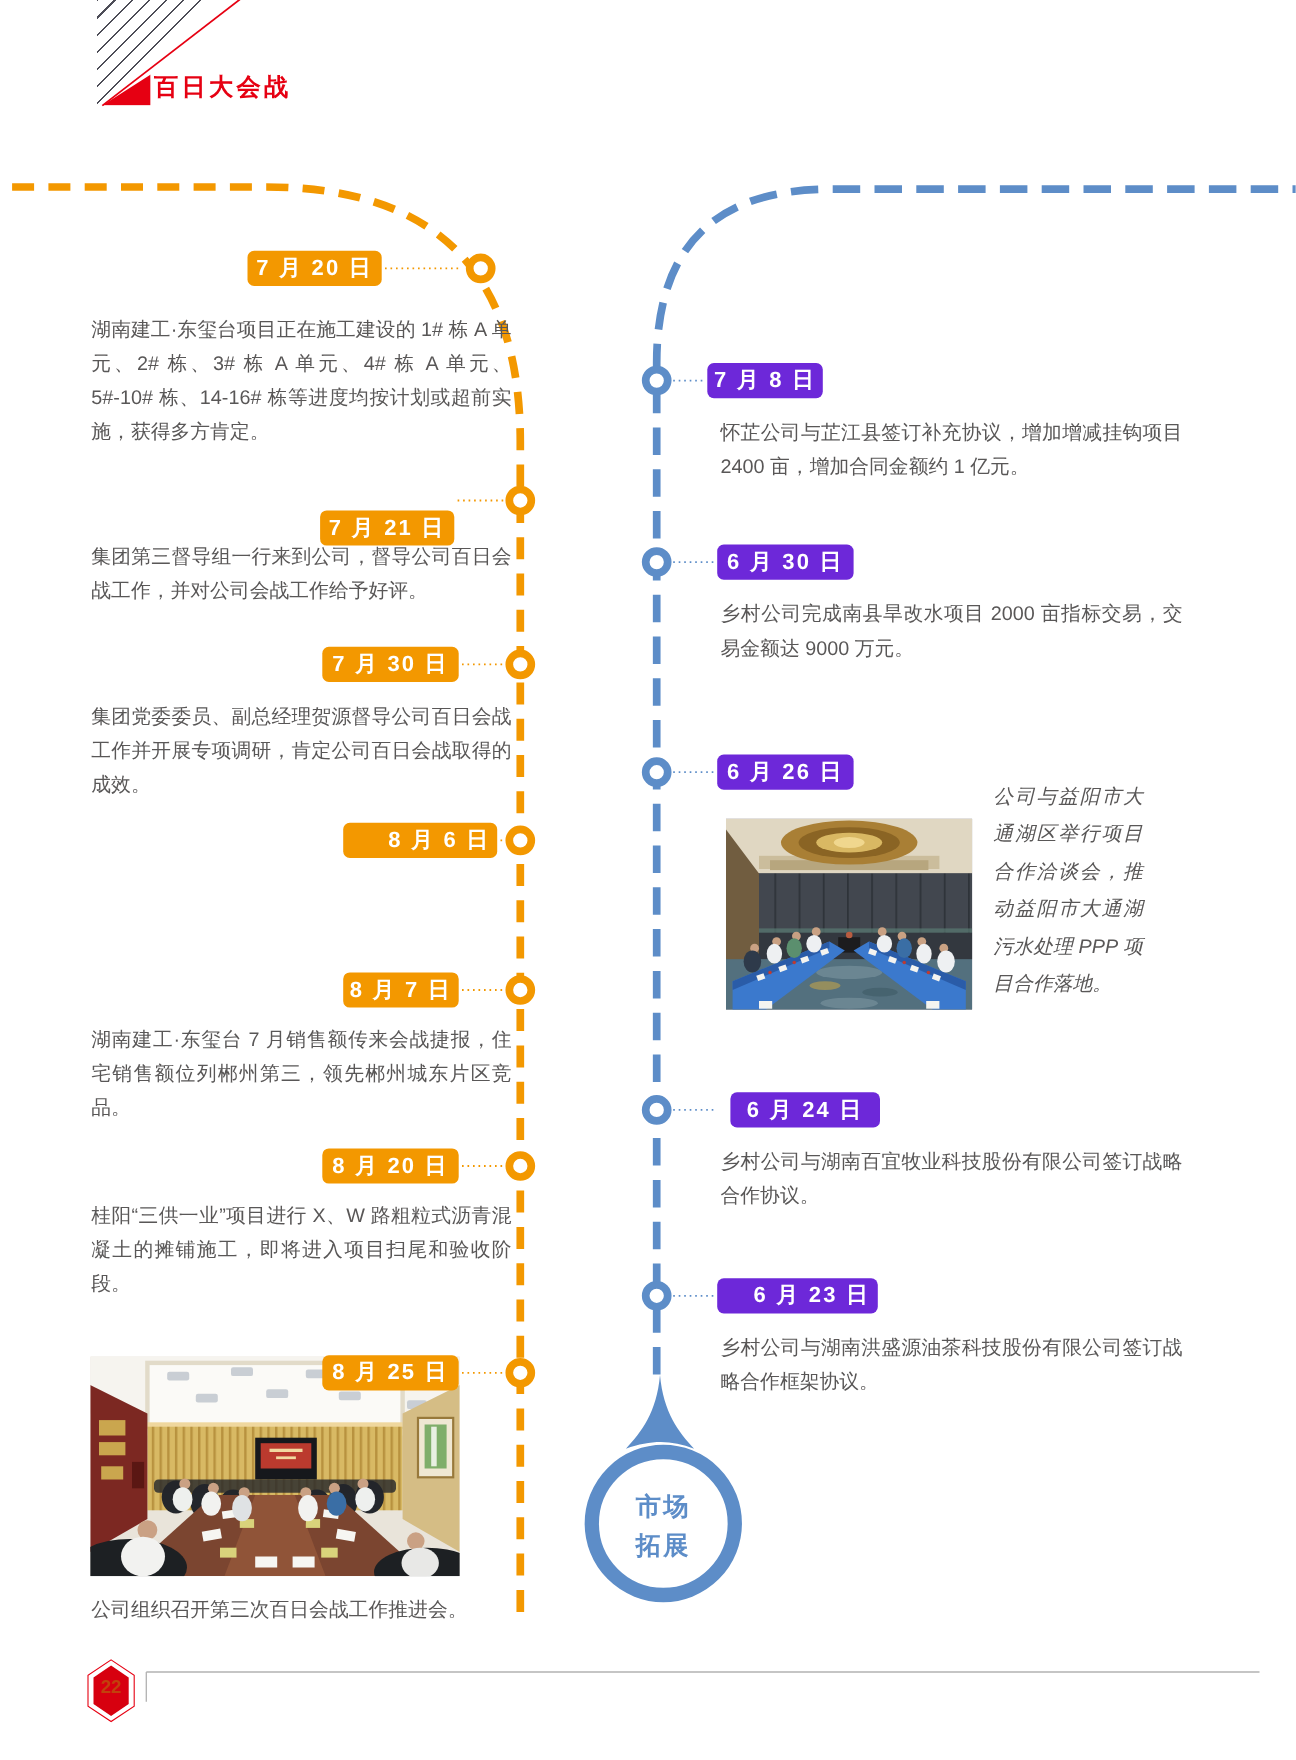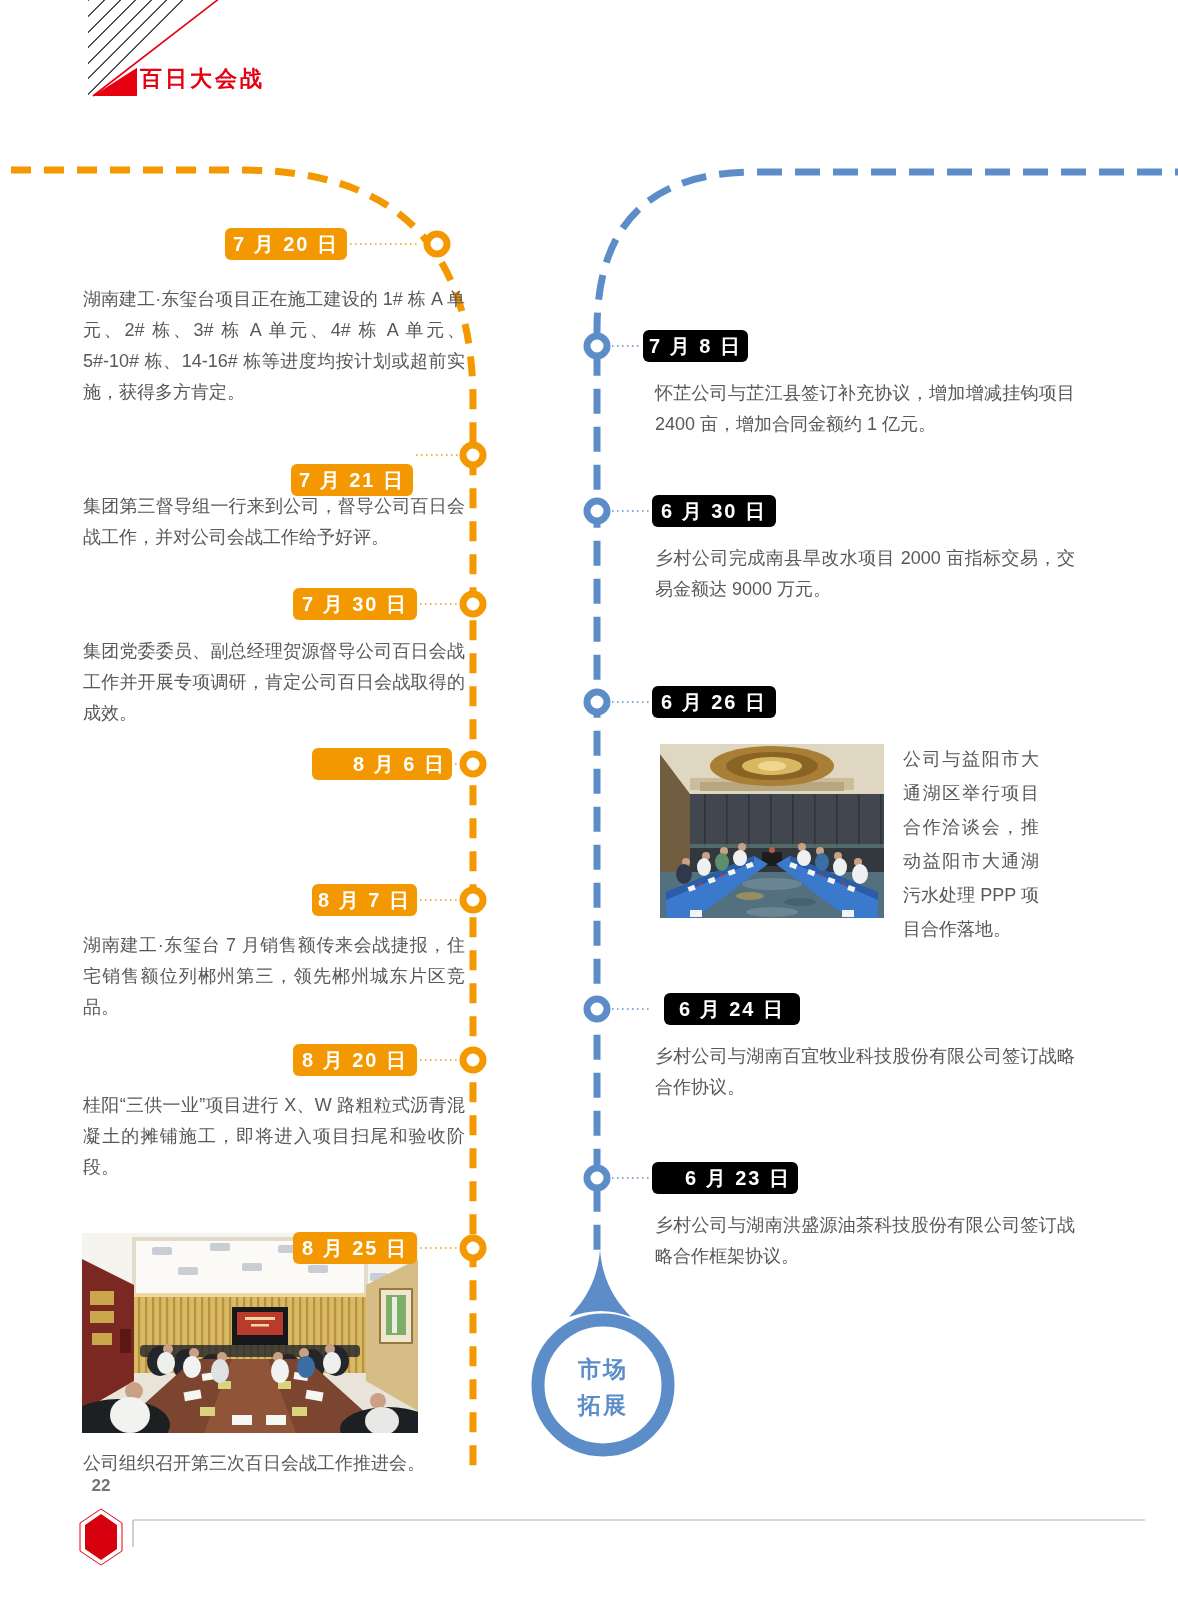--- a/index.html
+++ b/index.html
@@ -2,35 +2,35 @@
 <html><head>
 <meta charset="utf-8">
 <style>
   html,body{margin:0;padding:0;background:#fff;}
   #page{position:relative;width:1178px;height:1600px;background:#ffffff;overflow:hidden;
         font-family:"Liberation Sans","DejaVu Sans",sans-serif;}
   #deco{position:absolute;left:0;top:0;z-index:1;}
   .badge{position:absolute;z-index:5;height:32px;line-height:32px;border-radius:6px;
          color:#fff;font-weight:bold;font-size:20px;text-align:center;letter-spacing:2px;}
   .badge.orange{background:#F39800;}
-  .badge.blue{background:#000000;}
+  .badge.blue{background:#6d28d9;}
   .body-text{position:absolute;z-index:4;color:#595757;font-size:18px;line-height:31px;
              text-align:justify;}
   .photo{position:absolute;z-index:3;overflow:hidden;}
   #header-title{position:absolute;left:140px;top:64px;z-index:4;color:#E60012;
                 font-size:22px;font-weight:bold;letter-spacing:3px;}
   #stripes{position:absolute;left:88px;top:0;width:132px;height:97px;z-index:2;
            background:repeating-linear-gradient(135deg,#4d4d57 0,#4d4d57 1.4px,transparent 1.4px,transparent 11px);
            clip-path:polygon(0 0,79% 0,0 100%);}
   #red-triangle{position:absolute;left:93px;top:66px;width:44px;height:30px;z-index:3;
                 background:#E60012;clip-path:polygon(0 100%,100% 100%,100% 6%);}
   #market-label{position:absolute;left:553px;top:1351px;width:100px;z-index:5;text-align:center;
                 color:#5D8DC8;font-size:23px;font-weight:bold;line-height:36px;letter-spacing:2px;}
-  #page-number{position:absolute;left:89px;top:1476px;z-index:6;width:24px;text-align:center;
-               color:#737373;font-size:17px;font-weight:bold;}
+  #page-number{position:absolute;left:89px;top:1524px;z-index:6;width:24px;text-align:center;
+               color:#c2410c;font-size:17px;font-weight:bold;}
   .side-text{line-height:34px;}
 </style>
 </head>
 <body>
 
 <div id="page">
 
   <svg id="deco" width="1178" height="1600" viewBox="0 0 1178 1600">
 
     <line x1="93" y1="96" x2="220" y2="-2" stroke="#E60012" stroke-width="1.6"></line>
@@ -270,21 +270,21 @@
           <ellipse cx="200" cy="130" rx="8" ry="10" fill="#eef0f2"></ellipse>
         <circle cx="178" cy="112" r="4" fill="#c9a183"></circle>
           <ellipse cx="180" cy="123" rx="7" ry="9" fill="#eef0f2"></ellipse>
         <circle cx="160" cy="107" r="4" fill="#c9a183"></circle>
           <ellipse cx="162" cy="118" rx="7" ry="9" fill="#3a6ea5"></ellipse>
         <circle cx="142" cy="103" r="4" fill="#c9a183"></circle>
           <ellipse cx="144" cy="114" rx="7" ry="8" fill="#eef0f2"></ellipse>
       </g>
     </svg>
   </div>
-  <div class="body-text side-text" style="left:903px;top:742px;width:136px;">公司与益阳市大通湖区举行项目合作洽谈会，推动益阳市大通湖污水处理 PPP 项目合作落地。</div>
+  <div class="body-text side-text" style="left:903px;top:707px;width:136px;font-style:italic;">公司与益阳市大通湖区举行项目合作洽谈会，推动益阳市大通湖污水处理 PPP 项目合作落地。</div>
 
   <div class="badge blue" style="left:652px;top:993px;width:136px;margin-left:12px;">6 月 24 日</div>
   <div class="body-text" style="left:655px;top:1041px;width:420px;">乡村公司与湖南百宜牧业科技股份有限公司签订战略合作协议。</div>
 
   <div class="badge blue" style="left:652px;top:1162px;width:120px;padding-left:26px;">6 月 23 日</div>
   <div class="body-text" style="left:655px;top:1210px;width:420px;">乡村公司与湖南洪盛源油茶科技股份有限公司签订战略合作框架协议。</div>
 
   <div id="market-label">
     <div>市场</div>
     <div>拓展</div>

